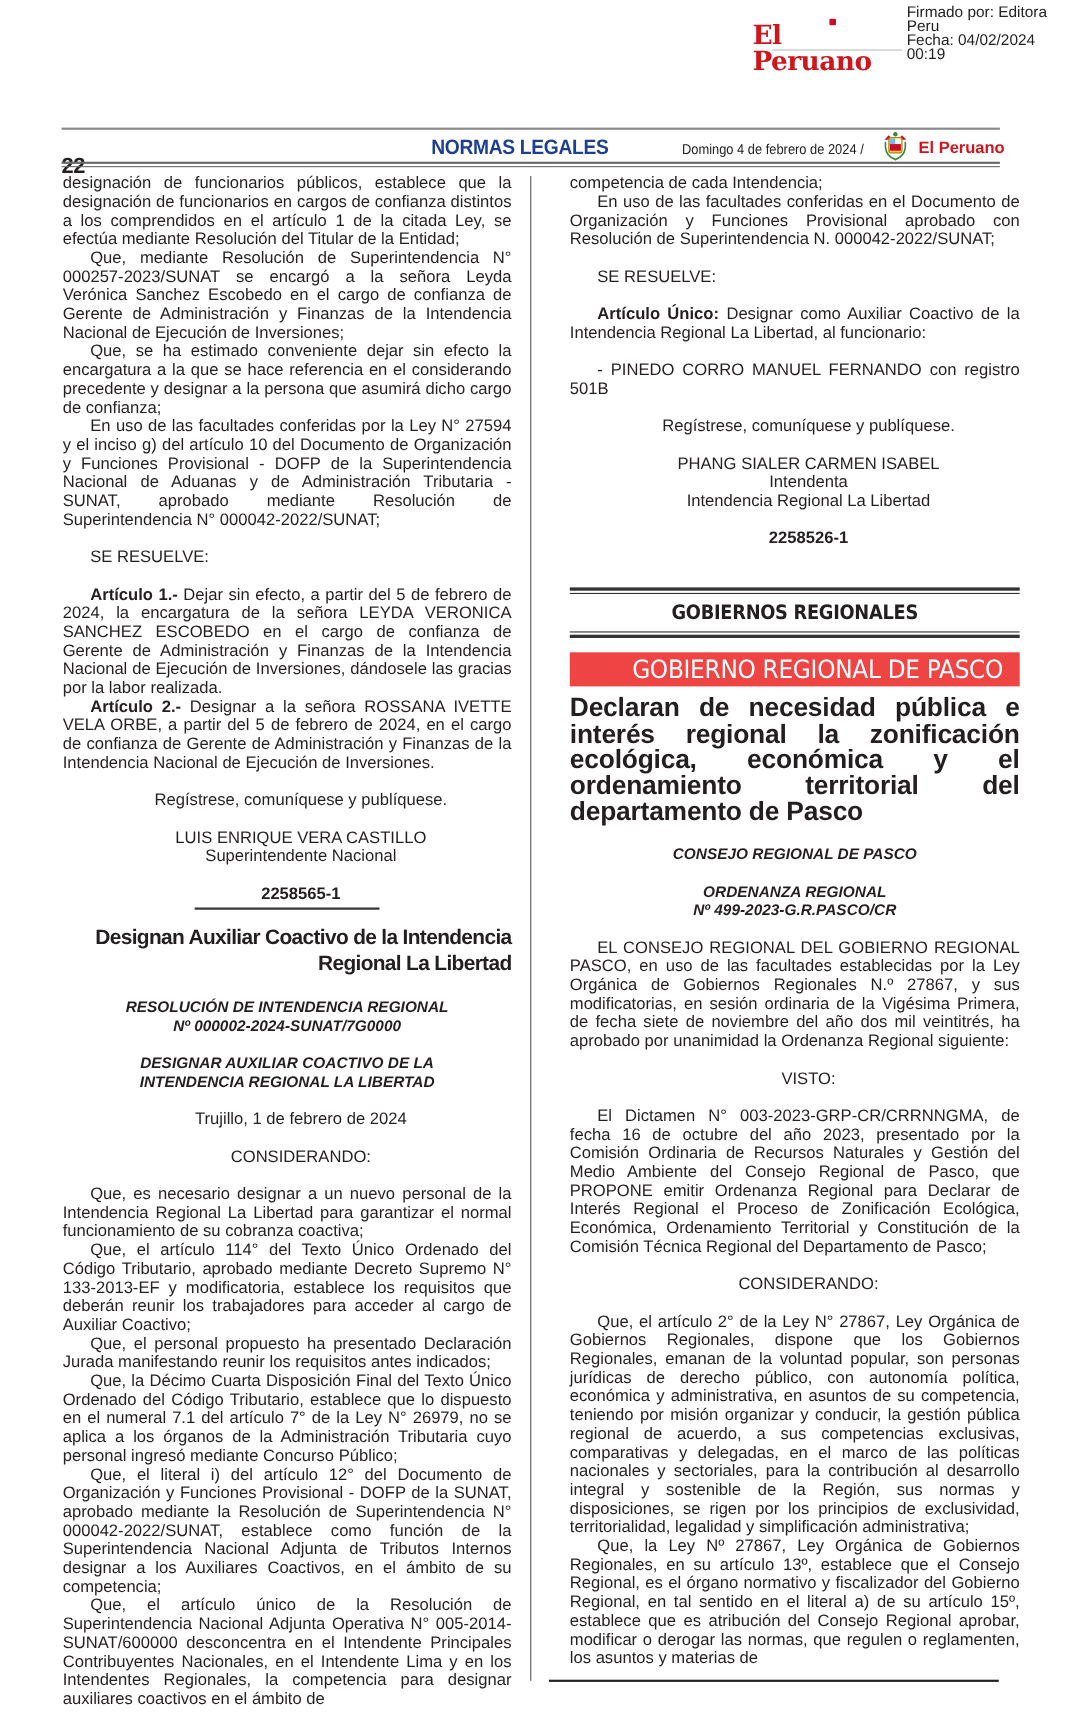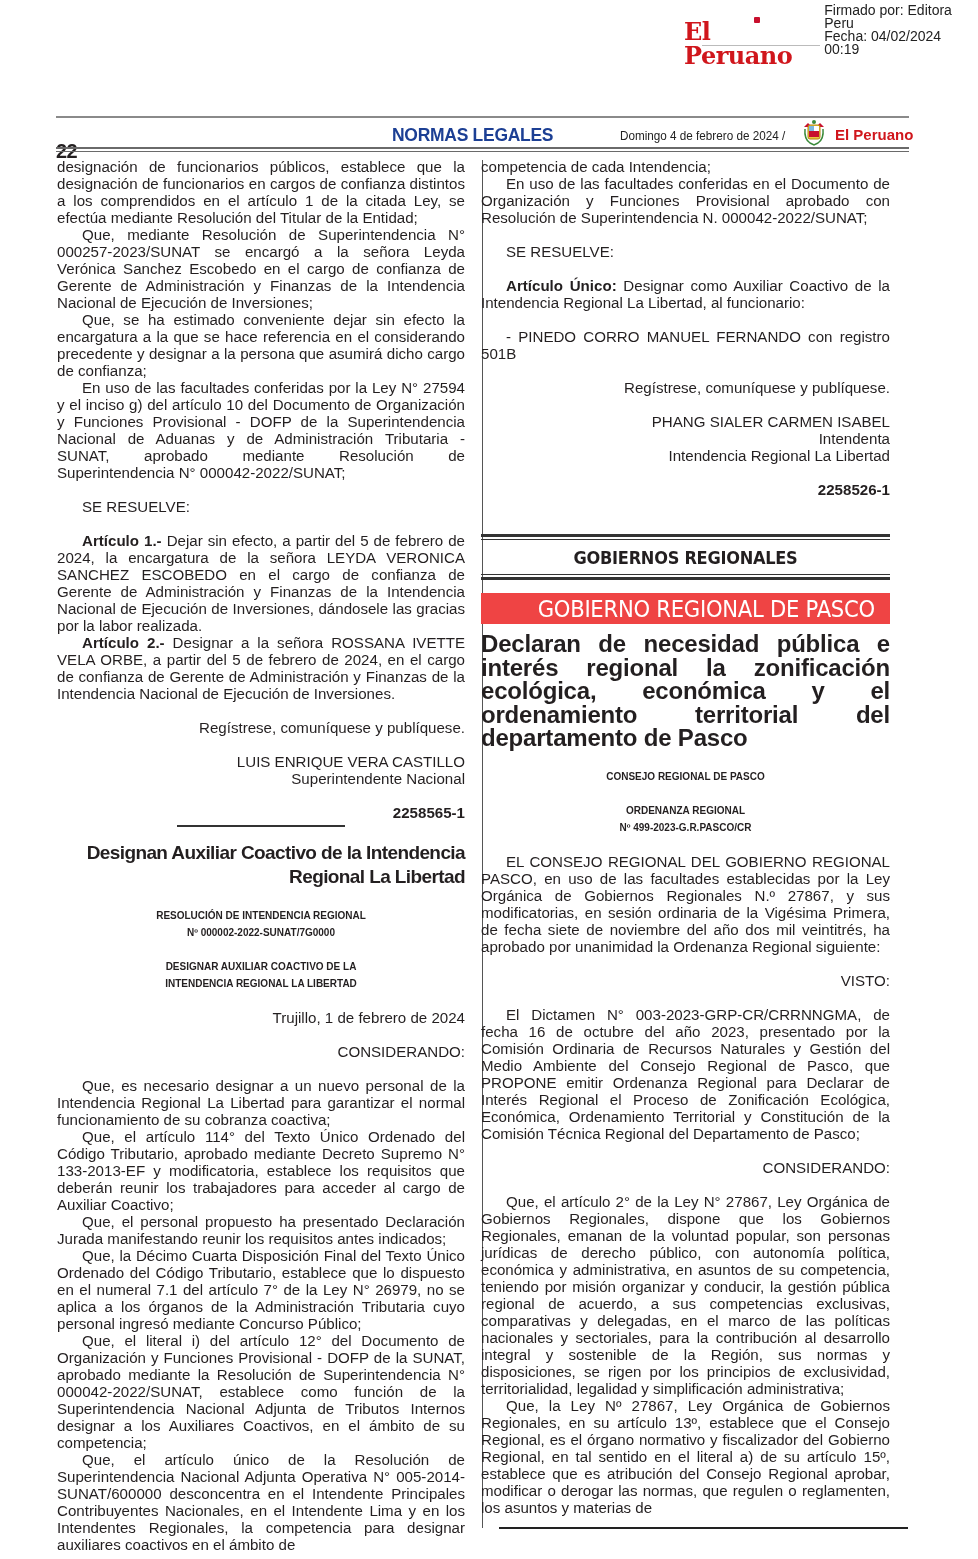--- a/index.html
+++ b/index.html
@@ -19,28 +19,28 @@
   .hdr-rule-bot2 { position: absolute; left: 56px; width: 853px; top: 151px; height: 1px; background: #6a6a6a; }
   .page-num { position: absolute; left: 56px; top: 124px; font-weight: bold; font-size: 20px; color: #231f20; letter-spacing: -0.5px; margin-top: 16px; }
   .section-head { position: absolute; left: 392px; top: 124px; font-weight: bold; font-size: 19px; color: #1c3f94; letter-spacing: -0.3px; transform: scaleX(0.92); transform-origin: left; }
   .hdr-date { position: absolute; left: 620px; top: 128px; font-size: 13px; color: #222; transform: scaleX(0.9); transform-origin: left; }
   .hdr-crest { position: absolute; left: 802px; top: 119px; width: 24px; height: 28px; }
   .hdr-brand { position: absolute; left: 835px; top: 126px; font-weight: bold; font-size: 15px; color: #d0161c; }
 
   
   .col { position: absolute; top: 158px; font-size: 15.1px; line-height: 17px; text-align: justify; }
   .col-left { left: 57px; width: 408px; }
-  .col-right { left: 481px; width: 409px; }
+  .col-right { left: 518px; width: 409px; }
   .col-sep { position: absolute; left: 482px; top: 160px; width: 1px; height: 1368px; background: #555; }
   .col p { margin: 0; }
   .ind { text-indent: 25px; }
   .gap { height: 17px; }
   .bold { font-weight: bold; }
-  .nojust { text-align: right; }
-  .caps-title { font-weight: bold; text-align: center; font-size: 10px; line-height: 17px; }
+  .nojust { text-align: center; }
+  .caps-title { font-weight: bold; text-align: center; font-size: 14px; line-height: 17px; font-style: italic; }
   .art-title { font-weight: bold; font-size: 19px; line-height: 24px; letter-spacing: -0.6px; text-align: right; }
   .art-title-right { font-weight: bold; font-size: 24px; line-height: 23.5px; letter-spacing: -0.2px; text-align: justify; }
   .code { font-weight: bold; }
   .short-rule { width: 168px; height: 2px; background: #333; margin: 4px 0 0 120px; }
 
   .dbl-rule { height: 6px; border-top: 3px solid #333; border-bottom: 1px solid #333; box-sizing: border-box; }
   .dbl-rule-b { height: 6px; border-top: 1px solid #333; border-bottom: 3px solid #333; box-sizing: border-box; }
   .gov-head { text-align: center; font-weight: bold; font-size: 18px; letter-spacing: -0.3px; padding: 9px 0 8px; font-family: "DejaVu Sans", sans-serif; transform: scaleX(0.9); }
   .region-band { background: #ef4444; color: #ffffff; text-align: right; font-size: 23px; padding: 8px 0 6px; letter-spacing: -0.3px; font-family: "DejaVu Sans", sans-serif; transform-origin: center; }
   .region-band span { display: inline-block; transform: scaleX(0.92); }
@@ -97,21 +97,21 @@
   <div class="gap"></div>
   <p class="ind nojust">LUIS ENRIQUE VERA CASTILLO</p>
   <p class="ind nojust">Superintendente Nacional</p>
   <div class="gap"></div>
   <p class="ind nojust code">2258565-1</p>
   <div class="short-rule"></div>
   <div style="height:14px"></div>
   <p class="art-title">Designan Auxiliar Coactivo de la Intendencia Regional La Libertad</p>
   <div style="height:18px"></div>
   <p class="caps-title">RESOLUCIÓN DE INTENDENCIA REGIONAL</p>
-  <p class="caps-title">Nº 000002-2022-SUNAT/7G0000</p>
+  <p class="caps-title">Nº 000002-2024-SUNAT/7G0000</p>
   <div class="gap"></div>
   <p class="caps-title">DESIGNAR AUXILIAR COACTIVO DE LA</p>
   <p class="caps-title">INTENDENCIA REGIONAL LA LIBERTAD</p>
   <div class="gap"></div>
   <p class="ind nojust">Trujillo, 1 de febrero de 2024</p>
   <div class="gap"></div>
   <p class="ind nojust">CONSIDERANDO:</p>
   <div class="gap"></div>
   <p class="ind">Que, es necesario designar a un nuevo personal de la Intendencia Regional La Libertad para garantizar el normal funcionamiento de su cobranza coactiva;</p>
   <p class="ind">Que, el artículo 114° del Texto Único Ordenado del Código Tributario, aprobado mediante Decreto Supremo N° 133-2013-EF y modificatoria, establece los requisitos que deberán reunir los trabajadores para acceder al cargo de Auxiliar Coactivo;</p>

